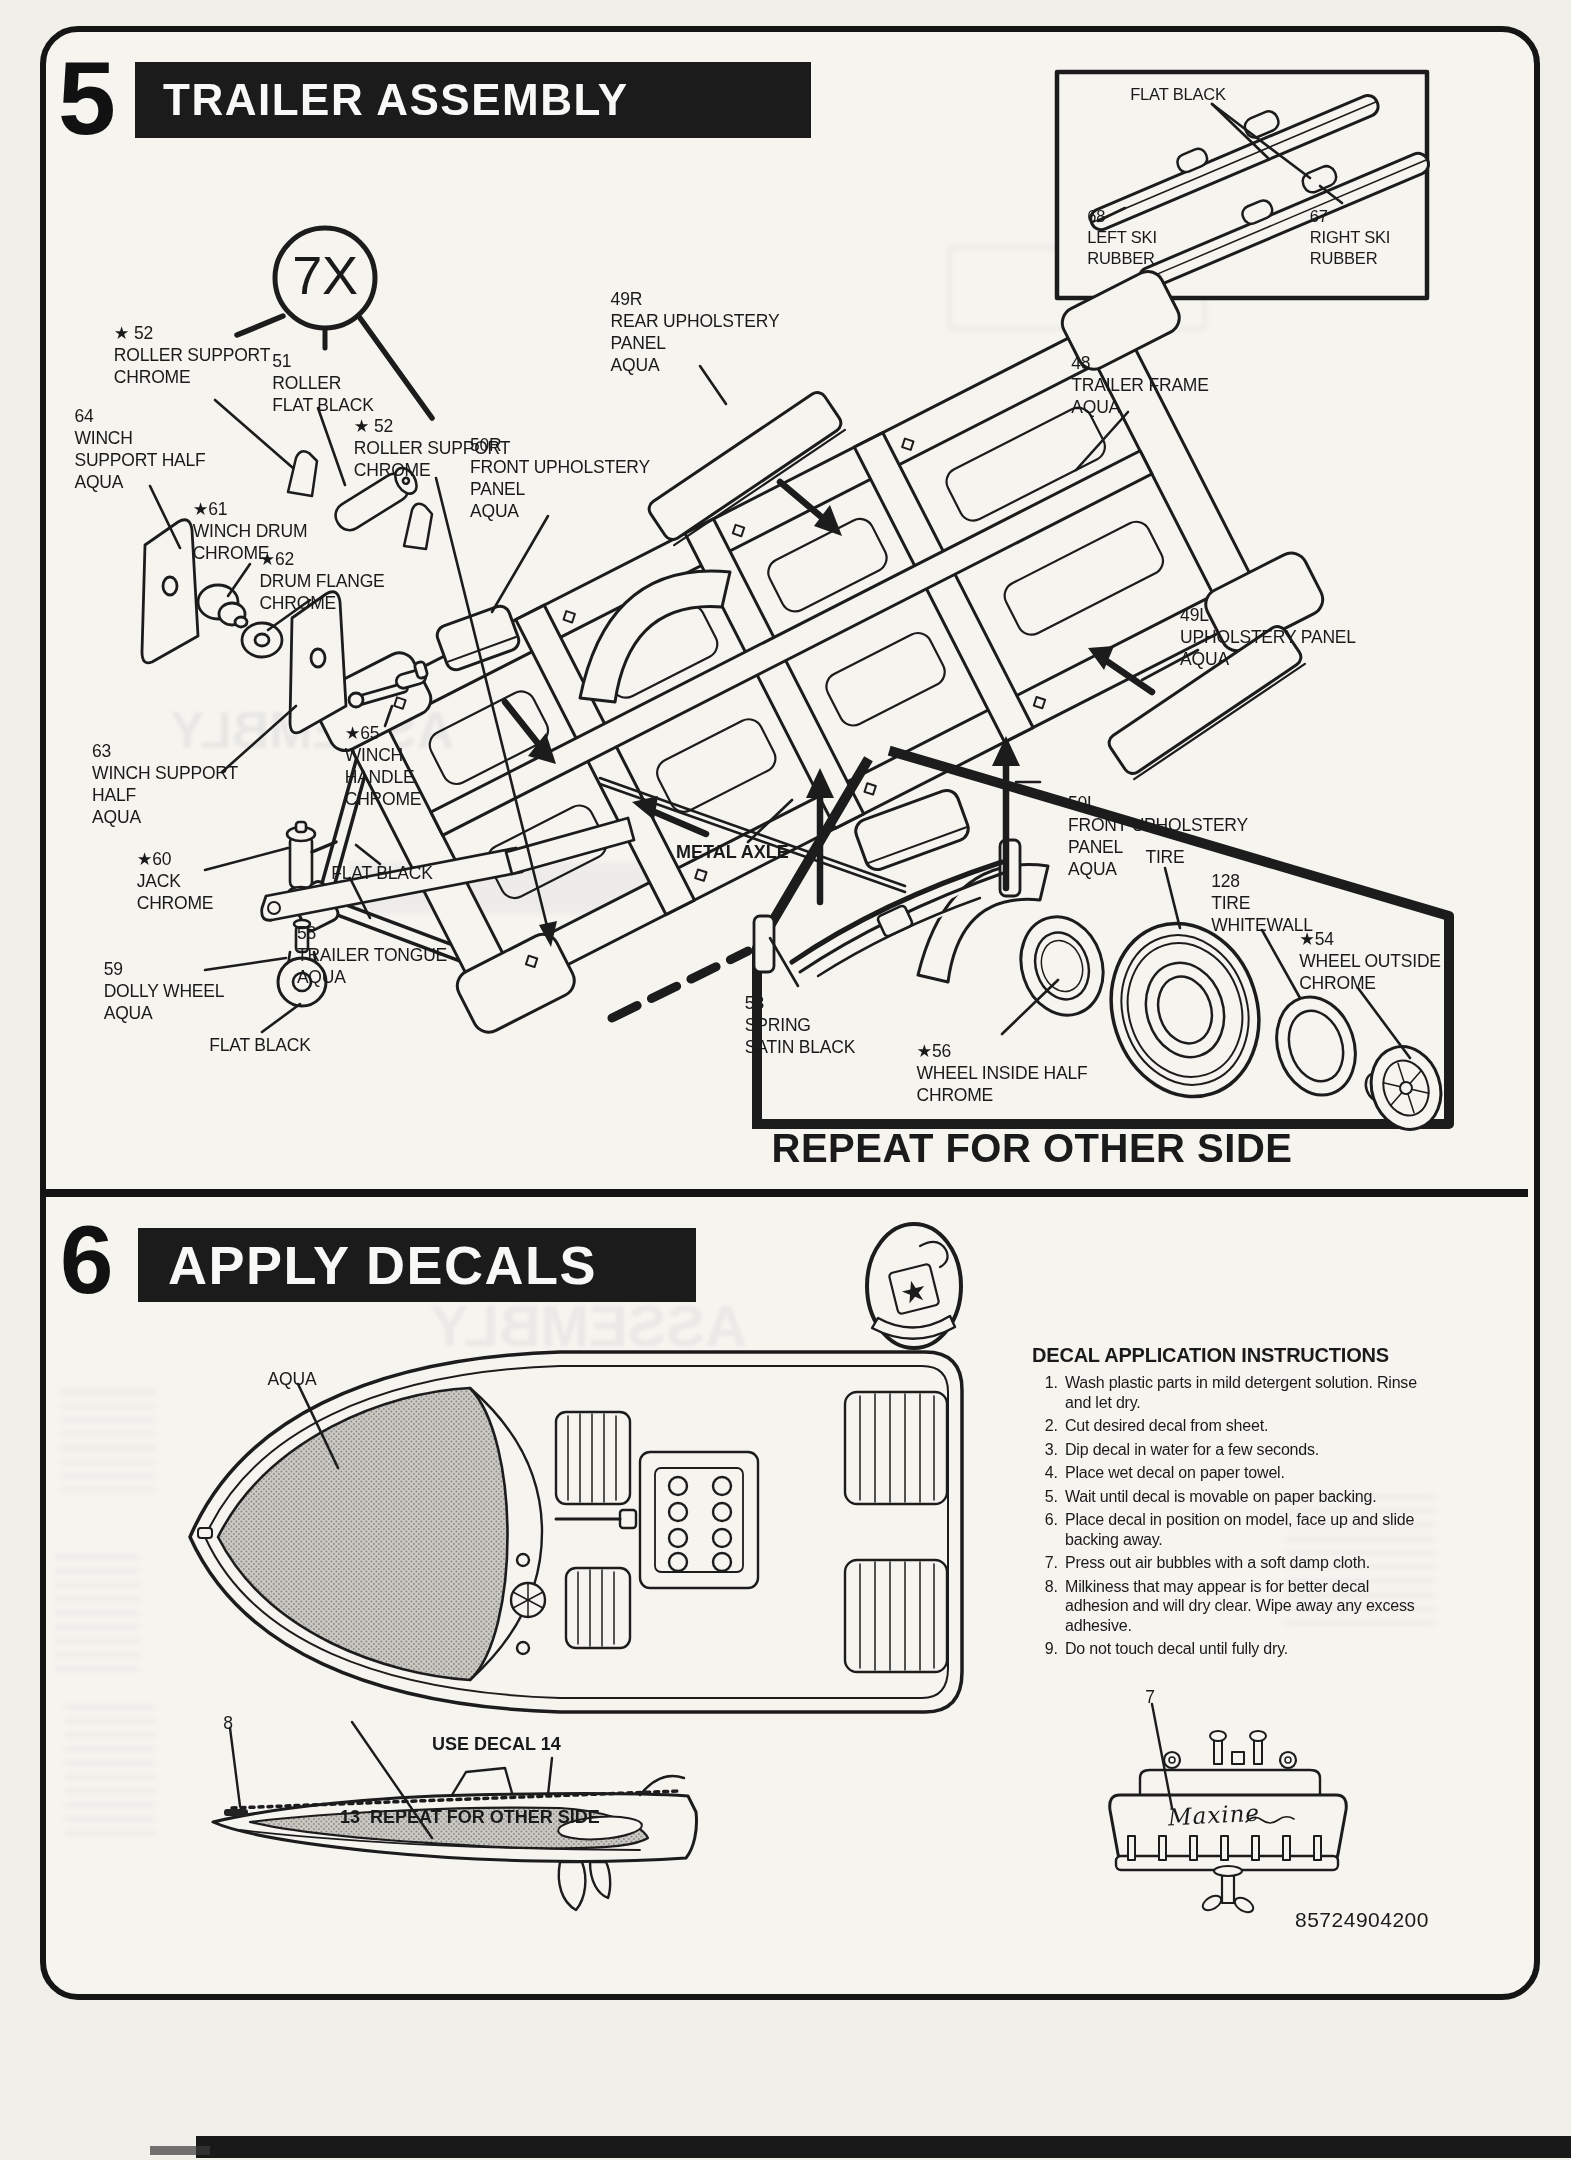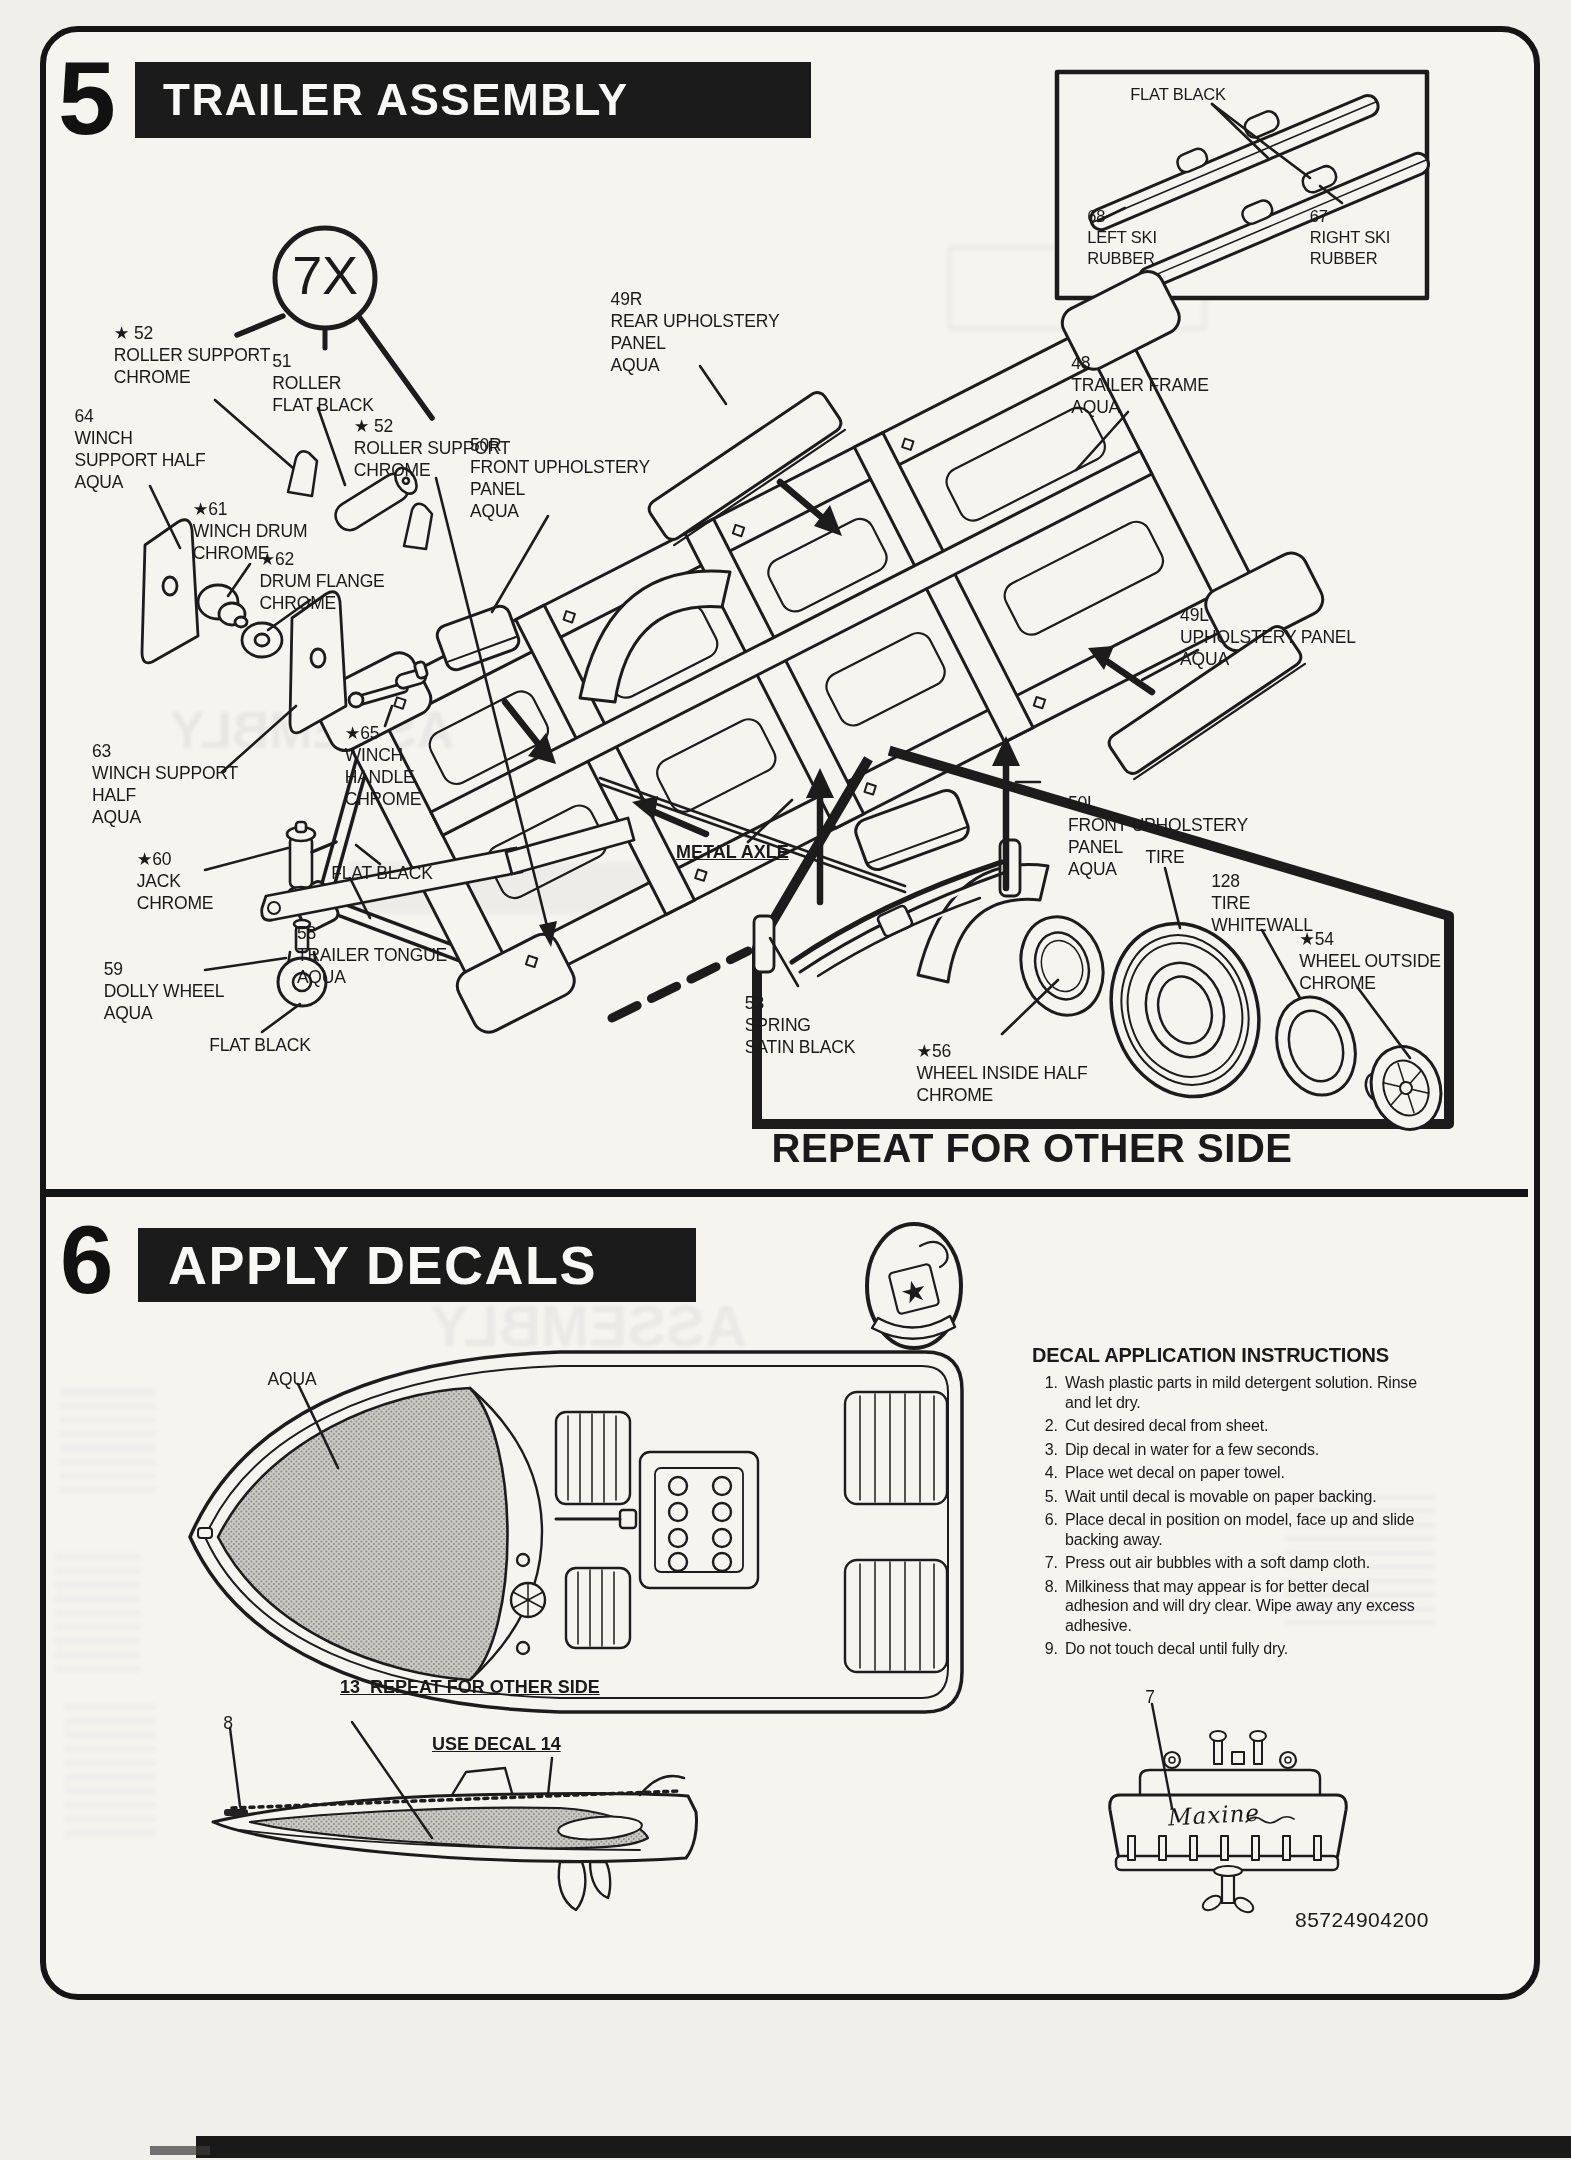--- a/index.html
+++ b/index.html
@@ -10,21 +10,21 @@
          border:6px solid #151515;border-radius:38px;background:#f6f4ef;}
   #divider{position:absolute;left:42px;top:1189px;width:1486px;height:8px;background:#141414;}
   .hdr-num{position:absolute;font-weight:bold;color:#111;line-height:1;}
   .hdr-bar{position:absolute;background:#1b1b1b;color:#f8f8f6;font-weight:bold;
            letter-spacing:1.5px;white-space:nowrap;}
   .plabel{position:absolute;transform:translateX(-50%);font-weight:normal;
           font-size:17.5px;line-height:22px;white-space:pre-line;letter-spacing:-0.2px;}
   .plabel-sm{font-size:16.5px;line-height:21px;}
   .plabel-big{position:absolute;transform:translateX(-50%);font-weight:bold;font-size:40px;
               letter-spacing:0.5px;white-space:nowrap;}
-  .inline-lbl{position:absolute;font-weight:bold;font-size:18px;white-space:nowrap;text-decoration:underline;}
+  .inline-lbl{position:absolute;font-weight:bold;font-size:18px;white-space:nowrap;}
   #warnbox{position:absolute;left:1180px;top:1224px;width:230px;height:88px;border:3px solid #1a1a1a;
            box-shadow:inset 0 0 0 2px #f6f4ef, inset 0 0 0 4px #1a1a1a00;
            display:flex;align-items:center;justify-content:center;text-align:center;
            font-weight:600;font-size:15.5px;line-height:20px;white-space:pre-line;background:#f6f4ef;}
   #instr{position:absolute;left:1032px;top:1344px;width:400px;}
   #instr h3{margin:0 0 6px 0;font-size:20px;letter-spacing:-0.2px;}
   #instr ol{margin:0;padding-left:30px;}
   #instr li{font-size:16px;line-height:19.5px;margin-bottom:4px;padding-left:3px;letter-spacing:-0.2px;}
   #maxine{position:absolute;left:1168px;top:1802px;font-family:"DejaVu Serif",serif;
           font-style:italic;font-size:23px;transform:rotate(-3deg);letter-spacing:1px;}
@@ -493,21 +493,21 @@
     <li>Wait until decal is movable on paper backing.</li>
     <li>Place decal in position on model, face up and slide backing away.</li>
     <li>Press out air bubbles with a soft damp cloth.</li>
     <li>Milkiness that may appear is for better decal adhesion and will dry clear. Wipe away any excess adhesive.</li>
     <li>Do not touch decal until fully dry.</li>
   </ol>
 </div>
 
 <div class="plabel" style="left:292px;top:1368px;">AQUA</div>
 <div class="plabel" style="left:228px;top:1712px;">8</div>
-<div class="inline-lbl" style="left:340px;top:1677px;">
+<div class="inline-lbl" style="left:340px;top:1807px;">
   <span>13</span>&nbsp;&nbsp;<span style="font-weight:600;">REPEAT FOR OTHER SIDE</span>
 </div>
 <div class="inline-lbl" style="left:432px;top:1734px;font-weight:600;">USE DECAL 14</div>
 <div class="plabel" style="left:1150px;top:1686px;">7</div>
 <div id="maxine">Maxine</div>
 <div id="partnum">85724904200</div>
 
 <div id="botband"></div>
 <div id="botband2"></div>
 </div>

